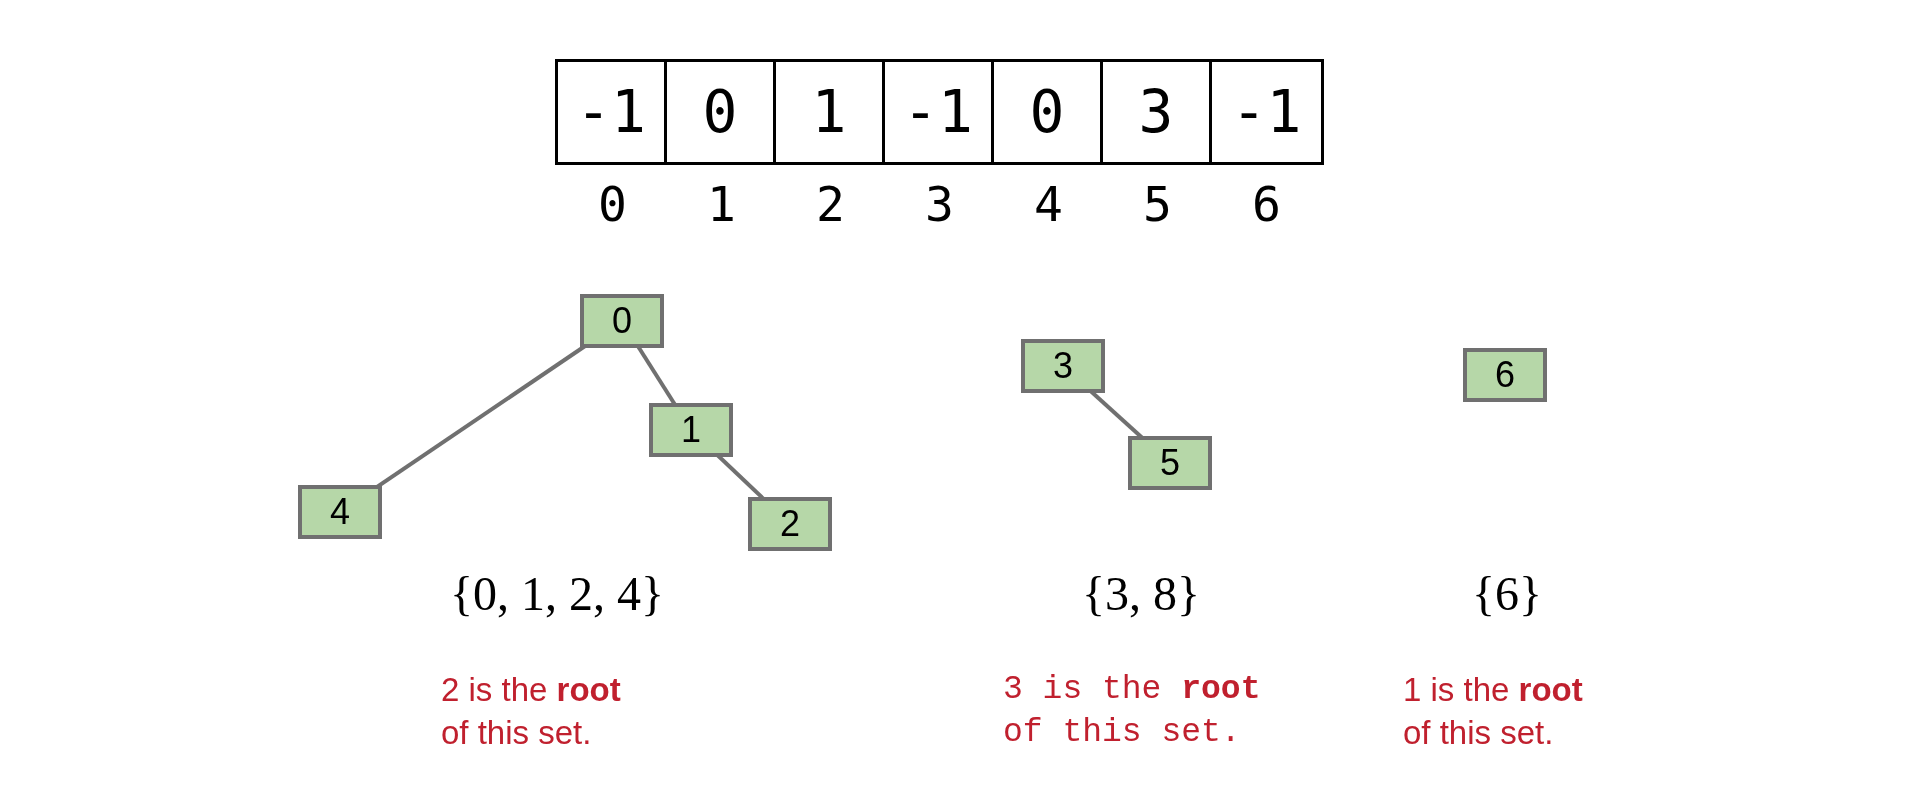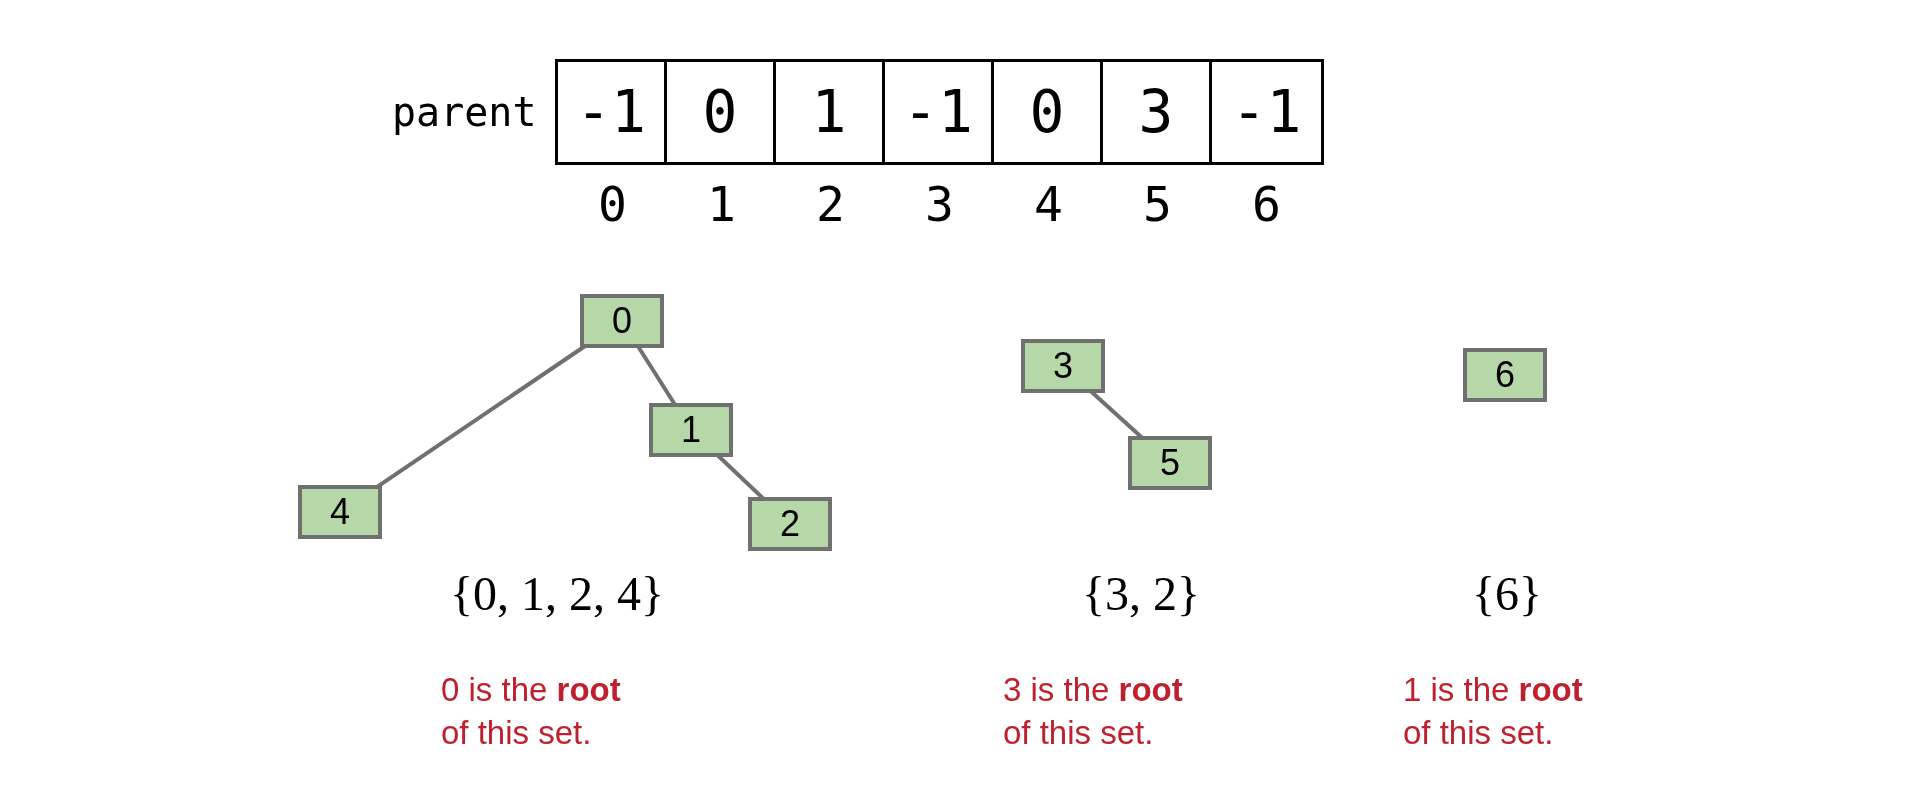--- a/index.html
+++ b/index.html
@@ -101,21 +101,20 @@
     color: var(--caption-red, #c0202e);
     white-space: pre;
   }
   .caption .bold { font-weight: bold; margin-top: 38px; }
 </style>
 </head>
 <body>
 
 <div class="canvas">
 
-  <div class="parent-label">parent</div>
 
   <div class="array">
     <div class="cell">-1</div>
     <div class="cell">0</div>
     <div class="cell">1</div>
     <div class="cell">-1</div>
     <div class="cell">0</div>
     <div class="cell">3</div>
     <div class="cell">-1</div>
   </div>
@@ -139,22 +138,22 @@
 
   <div class="node" style="left:622px;  top:321px;">0</div>
   <div class="node" style="left:691px;  top:430px;">1</div>
   <div class="node" style="left:790px;  top:524px;">2</div>
   <div class="node" style="left:1063px; top:366px;">3</div>
   <div class="node" style="left:340px;  top:512px;">4</div>
   <div class="node" style="left:1170px; top:463px;">5</div>
   <div class="node" style="left:1505px; top:375px;">6</div>
 
   <div class="set-label" style="left:557px;">{0, 1, 2, 4}</div>
-  <div class="set-label" style="left:1141px;">{3, 2}</div>
+  <div class="set-label" style="left:1141px;">{3, 8}</div>
   <div class="set-label" style="left:1507px;">{6}</div>
 
-  <div class="caption" style="left:441px;"><span>0 is the </span><span class="bold">root</span><br><span>of this set.</span></div>
+  <div class="caption" style="left:441px;"><span>2 is the </span><span class="bold">root</span><br><span>of this set.</span></div>
 
-  <div class="caption" style="left:1003px;"><span>3 is the </span><span class="bold">root</span><br><span>of this set.</span></div>
+  <div class="caption" style="left:1003px;font-family:Liberation Mono, monospace;"><span>3 is the </span><span class="bold">root</span><br><span>of this set.</span></div>
 
   <div class="caption" style="left:1403px;"><span>1 is the </span><span class="bold">root</span><br><span>of this set.</span></div>
 
 </div>
 
 </body></html>

